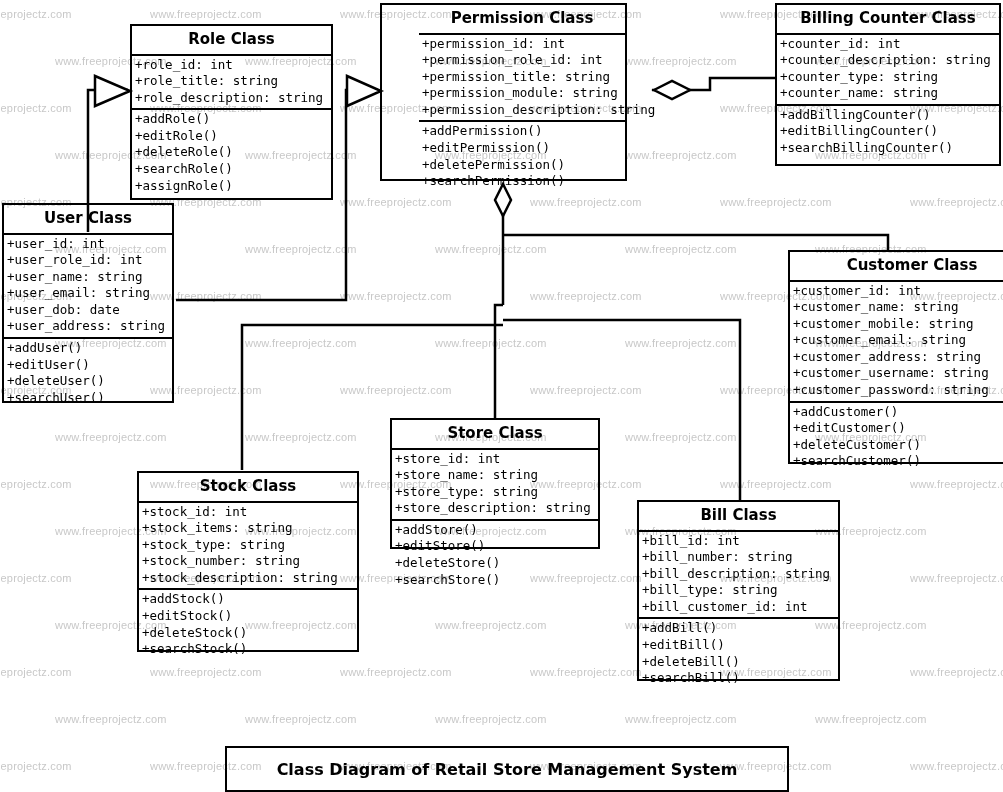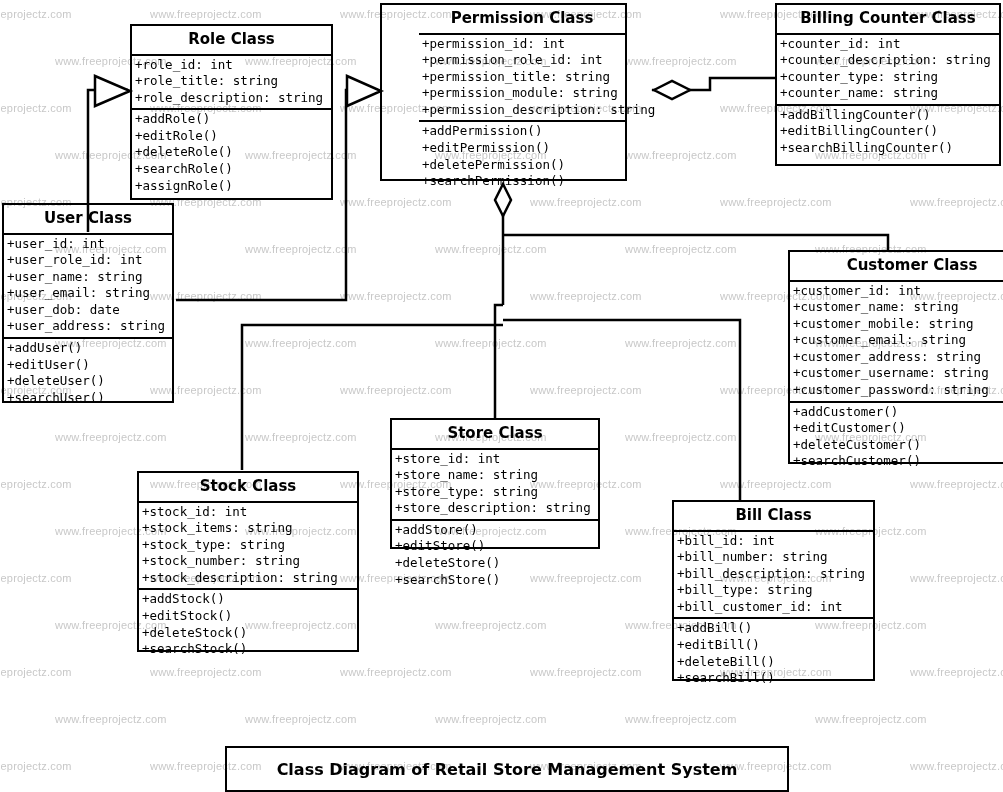--- a/index.html
+++ b/index.html
@@ -280,21 +280,21 @@
         <div class="row">+stock_description: string</div>
       </div>
     <div class="sect">
         <div class="row">+addStock()</div>
         <div class="row">+editStock()</div>
         <div class="row">+deleteStock()</div>
         <div class="row">+searchStock()</div>
       </div>
   </div>
 
-  <div class="uml" id="box-bill" style="left:672px;top:500px;width:203px;height:181px;">
+  <div class="uml" id="box-bill" style="left:637px;top:500px;width:203px;height:181px;">
     <div class="cname">Bill Class</div>
     <div class="sect bord">
         <div class="row">+bill_id: int</div>
         <div class="row">+bill_number: string</div>
         <div class="row">+bill_description: string</div>
         <div class="row">+bill_type: string</div>
         <div class="row">+bill_customer_id: int</div>
       </div>
     <div class="sect">
         <div class="row">+addBill()</div>

